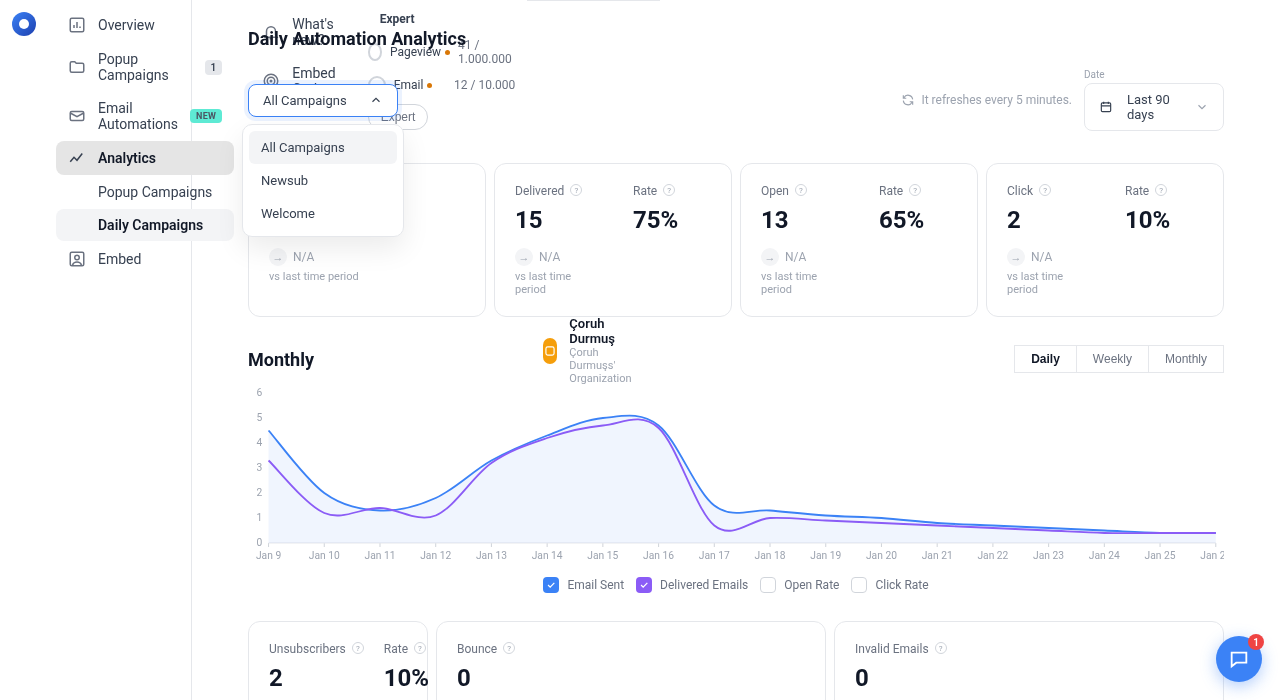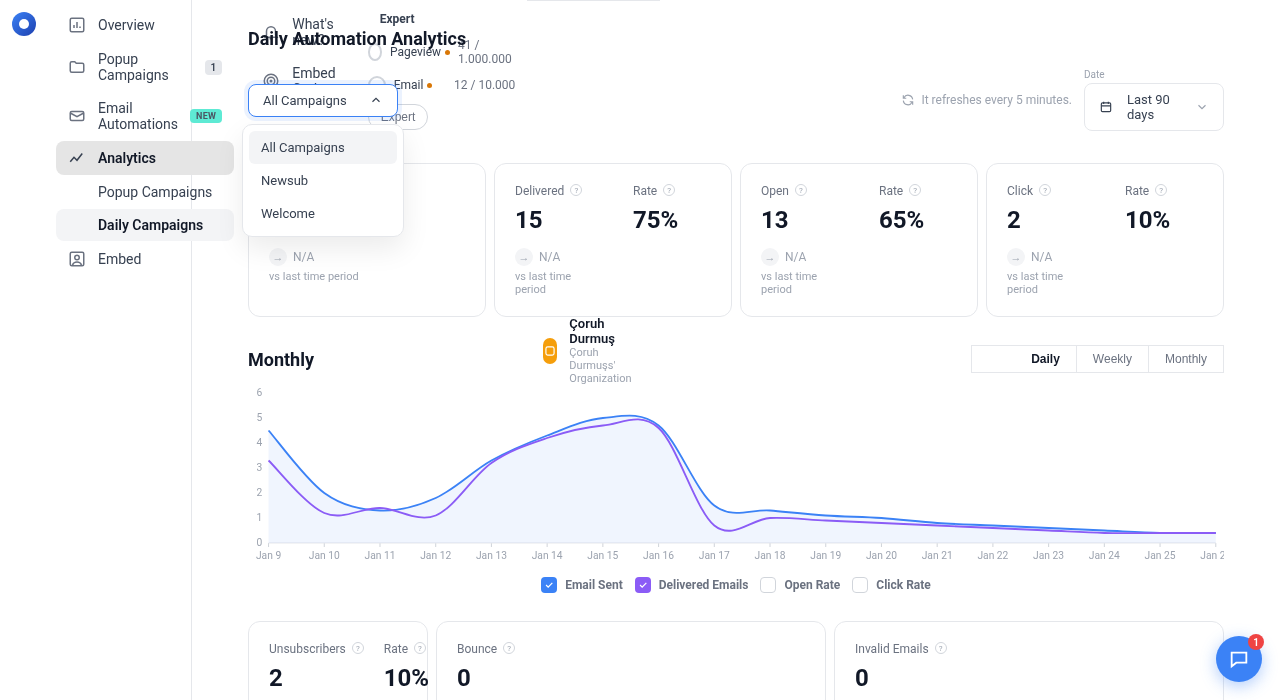--- a/index.html
+++ b/index.html
@@ -58,31 +58,31 @@
     .kpi-label { font-size: 12px; color: #6b7280; display: flex; align-items: flex-start; gap: 6px; margin-bottom: 8px; }
     .help-icon { width: 12px; height: 12px; border: 1px solid #d1d5db; border-radius: 50%; display: inline-flex; align-items: center; justify-content: center; font-size: 8px; color: #9ca3af; }
     .kpi-value { font-size: 24px; font-weight: 700; color: #111827; margin-bottom: 14px; }
     .kpi-delta { display: flex; align-items: center; gap: 6px; font-size: 12px; color: #9ca3af; }
     .delta-arrow { width: 18px; height: 18px; background: #f3f4f6; border-radius: 50%; display: flex; align-items: center; justify-content: center; color: #9ca3af; font-size: 11px; }
     .kpi-sub { font-size: 11px; color: #9ca3af; margin-top: 4px; }
     
     
     .summary-header { display: flex; align-items: center; margin-bottom: 12px; }
     .summary-title { font-size: 18px; font-weight: 700; color: #111827; }
-    .period-toggle { margin-left: auto; border: 1px solid #e5e7eb; border-radius: 0; display: flex; overflow: hidden; padding-left: 43px; }
+    .period-toggle { margin-left: auto; border: 1px solid #e5e7eb; border-radius: 0; display: flex; overflow: hidden; }
     .period-btn { padding: 6px 16px; font-size: 12px; color: #6b7280; cursor: pointer; background: #fff; border: none; }
     .period-btn.active { color: #111827; font-weight: 600; }
     .period-btn:not(:last-child) { border-right: 1px solid #e5e7eb; }
     
     .chart-container { position: relative; height: 180px; margin-bottom: 12px; }
     .chart-svg { width: 100%; height: 100%; }
     .y-axis-label { font-size: 10px; fill: #9ca3af; text-anchor: end; }
     .x-axis-label { font-size: 10px; fill: #9ca3af; text-anchor: middle; }
     
-    .legend { display: flex; gap: 12px; justify-content: center; margin-bottom: 28px; font-weight: bold; }
+    .legend { display: flex; gap: 12px; justify-content: center; margin-bottom: 28px; }
     .legend-item { display: flex; align-items: center; gap: 8px; font-size: 12px; color: #6b7280; cursor: pointer; }
     .legend-check { width: 16px; height: 16px; border-radius: 4px; display: flex; align-items: center; justify-content: center; }
     .legend-check.checked { color: #fff; }
     .legend-check.unchecked { border: 1.5px solid #d1d5db; background: #fff; }
     
     
     .bottom-row { display: grid; grid-template-columns: 180px 1fr 1fr; gap: 8px; }
     .bottom-row .kpi-card:first-child { display: flex; }
     
     

